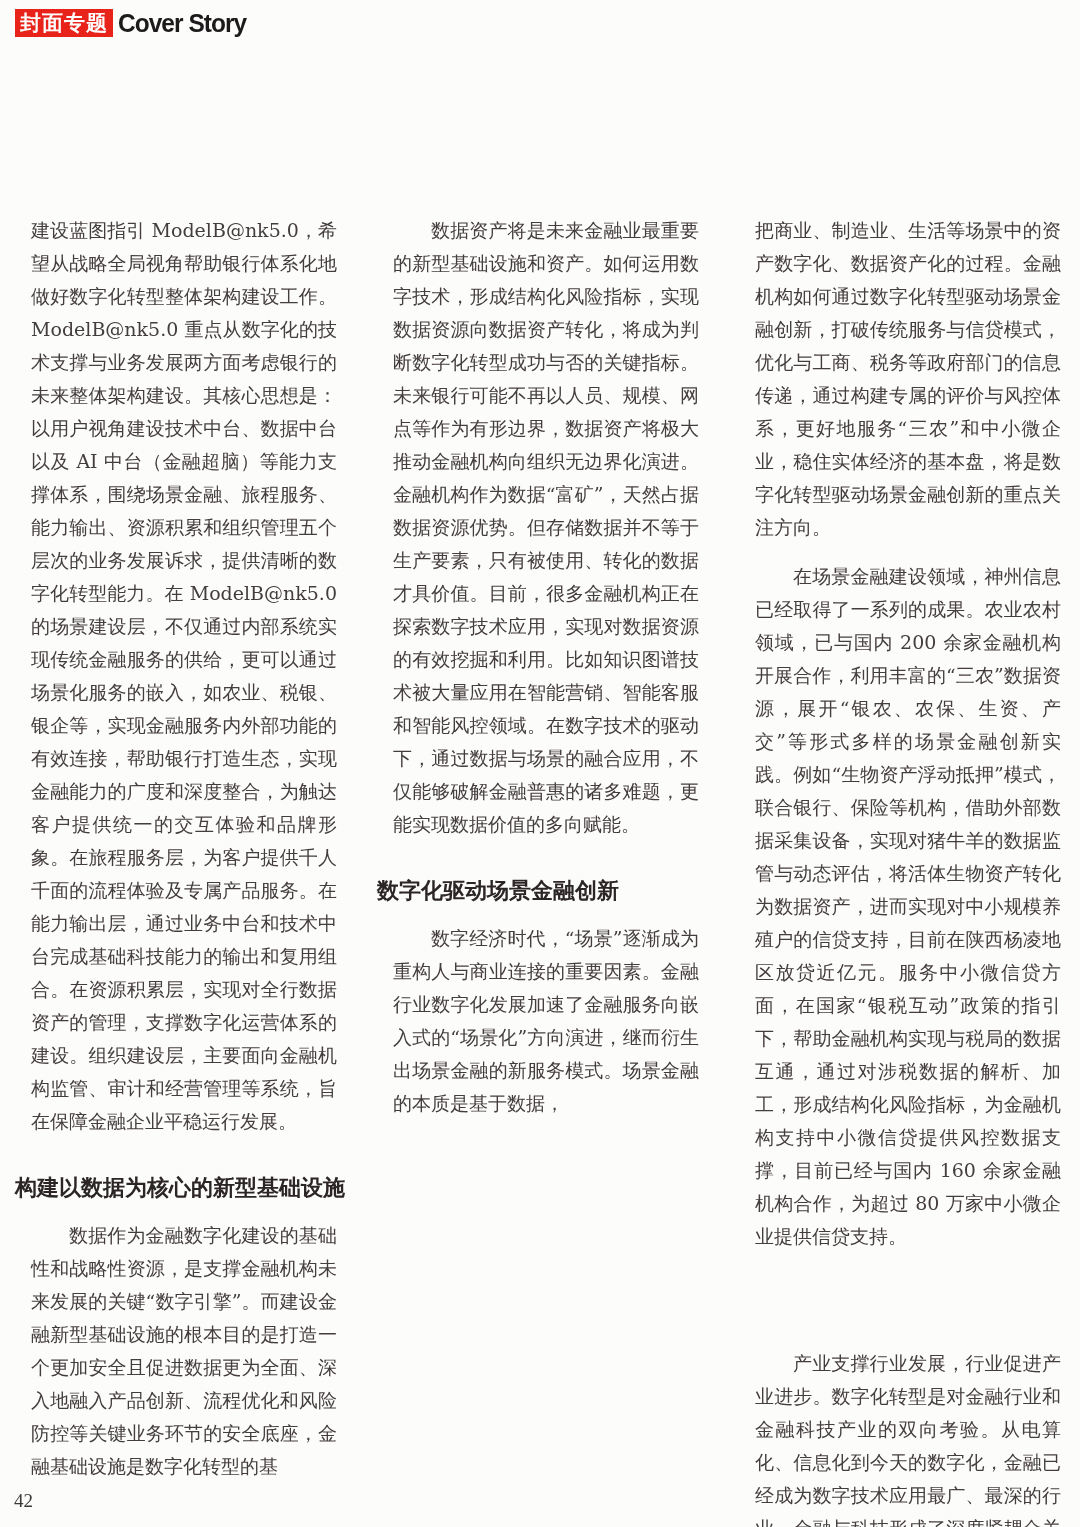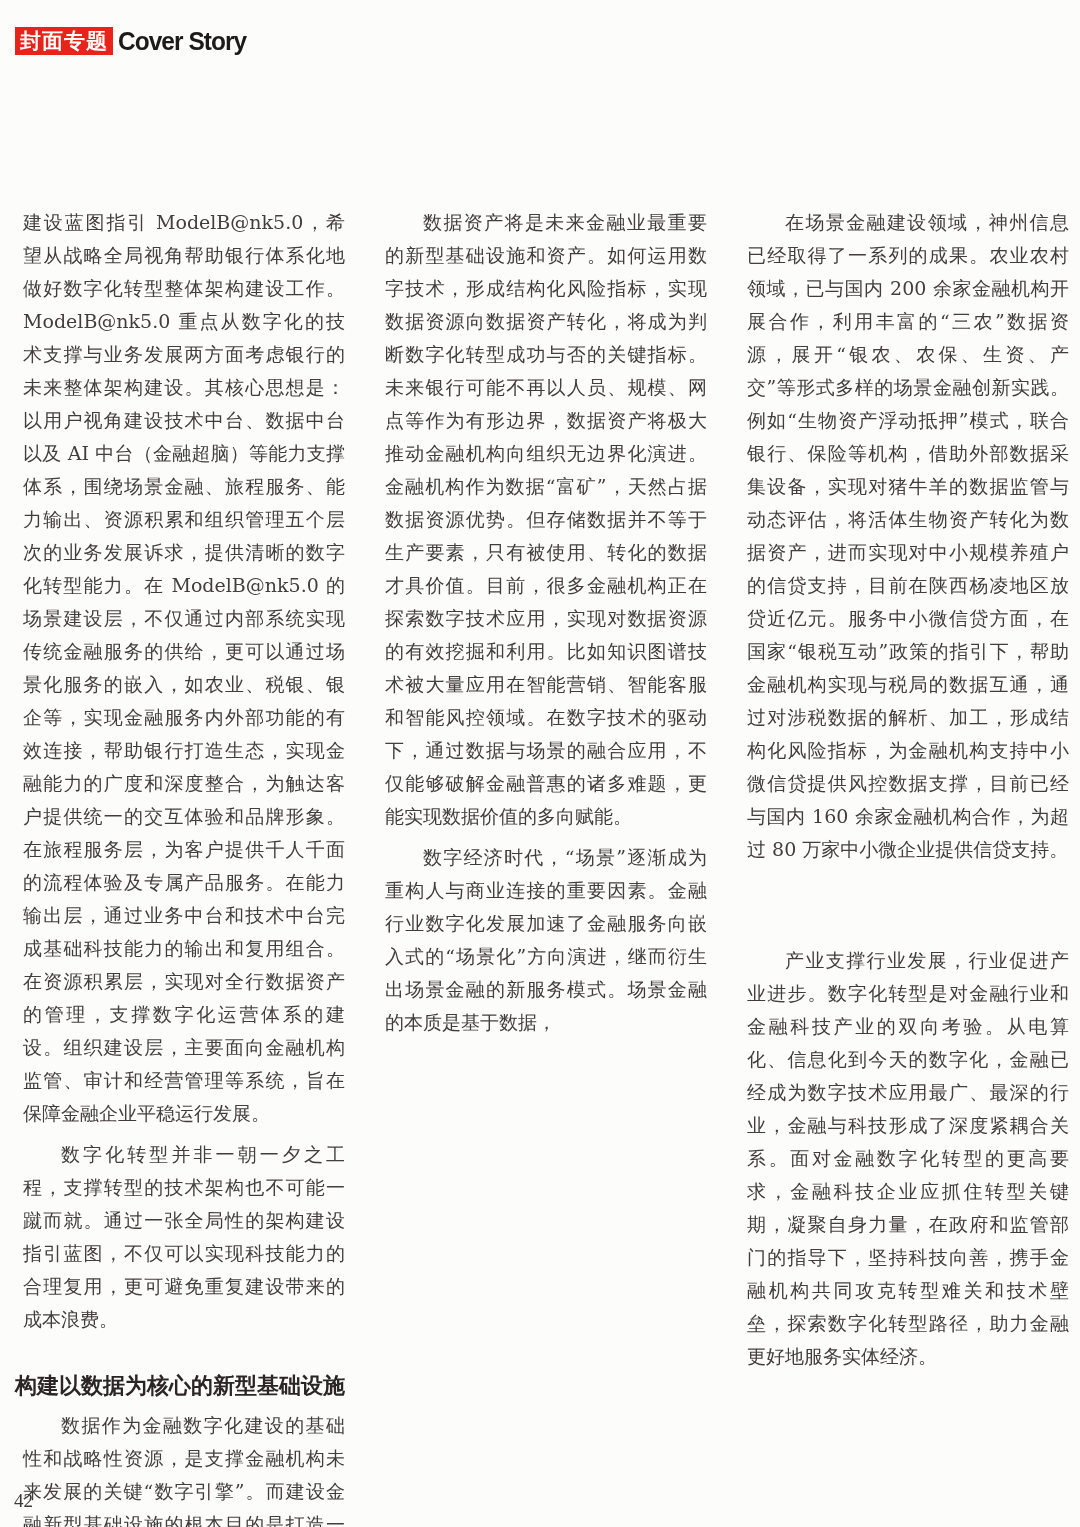--- a/index.html
+++ b/index.html
@@ -8,21 +8,21 @@
     width:1080px;
     height:1527px;
     background:#fcfcfb;
     overflow:hidden;
     font-family:"DejaVu Serif", serif;
     color:#443d3d;
   }
   .header {
     position:absolute;
     left:15px;
-    top:27px;
+    top:9px;
     display:flex;
     align-items:center;
     height:28px;
   }
   .header .tag {
     background:#e8231a;
     color:#ffffff;
     font-family:"Liberation Sans", sans-serif;
     font-weight:bold;
     font-size:21px;
@@ -45,21 +45,21 @@
   .columns {
     position:absolute;
     left:15px;
     top:198px;
     width:1062px;
     display:flex;
     gap:24px;
   }
   .col { width:338px; }
   .para {
-    margin:8px;
+    margin:16px;
     font-size:19px;
     line-height:33px;
     text-align:justify;
     text-justify:inter-ideograph;
     letter-spacing:0;
   }
   .para.indent { text-indent:38px; }
   .col-heading {
     margin:34px 0 7px 0;
     font-family:"Liberation Sans", sans-serif;
@@ -85,29 +85,30 @@
 <div class="page">
 
   <div class="header">
     <span class="tag">封面专题</span>
     <span class="title">Cover Story</span>
   </div>
 
   <div class="columns">
     <div class="col">
         <p class="para">建设蓝图指引 ModelB@nk5.0，希望从战略全局视角帮助银行体系化地做好数字化转型整体架构建设工作。ModelB@nk5.0 重点从数字化的技术支撑与业务发展两方面考虑银行的未来整体架构建设。其核心思想是：以用户视角建设技术中台、数据中台以及 AI 中台（金融超脑）等能力支撑体系，围绕场景金融、旅程服务、能力输出、资源积累和组织管理五个层次的业务发展诉求，提供清晰的数字化转型能力。在 ModelB@nk5.0 的场景建设层，不仅通过内部系统实现传统金融服务的供给，更可以通过场景化服务的嵌入，如农业、税银、银企等，实现金融服务内外部功能的有效连接，帮助银行打造生态，实现金融能力的广度和深度整合，为触达客户提供统一的交互体验和品牌形象。在旅程服务层，为客户提供千人千面的流程体验及专属产品服务。在能力输出层，通过业务中台和技术中台完成基础科技能力的输出和复用组合。在资源积累层，实现对全行数据资产的管理，支撑数字化运营体系的建设。组织建设层，主要面向金融机构监管、审计和经营管理等系统，旨在保障金融企业平稳运行发展。</p>
-        <p class="para indent">数字化转型并非一朝一夕之工程，支撑转型的技术架构也不可能一蹴而就。通过一张全局性的架构建设指引蓝图，不仅可以实现科技能力的合理复用，更可避免重复建设带来的成本浪费。</p>
         <h2 class="col-heading">构建以数据为核心的新型基础设施</h2>
         <p class="para indent">数据作为金融数字化建设的基础性和战略性资源，是支撑金融机构未来发展的关键“数字引擎”。而建设金融新型基础设施的根本目的是打造一个更加安全且促进数据更为全面、深入地融入产品创新、流程优化和风险防控等关键业务环节的安全底座，金融基础设施是数字化转型的基</p>
       </div>
     <div class="col">
         <p class="para indent">数据资产将是未来金融业最重要的新型基础设施和资产。如何运用数字技术，形成结构化风险指标，实现数据资源向数据资产转化，将成为判断数字化转型成功与否的关键指标。未来银行可能不再以人员、规模、网点等作为有形边界，数据资产将极大推动金融机构向组织无边界化演进。金融机构作为数据“富矿”，天然占据数据资源优势。但存储数据并不等于生产要素，只有被使用、转化的数据才具价值。目前，很多金融机构正在探索数字技术应用，实现对数据资源的有效挖掘和利用。比如知识图谱技术被大量应用在智能营销、智能客服和智能风控领域。在数字技术的驱动下，通过数据与场景的融合应用，不仅能够破解金融普惠的诸多难题，更能实现数据价值的多向赋能。</p>
+        <h2 class="col-heading">数字化驱动场景金融创新</h2>
         <p class="para indent">数字经济时代，“场景”逐渐成为重构人与商业连接的重要因素。金融行业数字化发展加速了金融服务向嵌入式的“场景化”方向演进，继而衍生出场景金融的新服务模式。场景金融的本质是基于数据，</p>
       </div>
     <div class="col">
+        <p class="para">把商业、制造业、生活等场景中的资产数字化、数据资产化的过程。金融机构如何通过数字化转型驱动场景金融创新，打破传统服务与信贷模式，优化与工商、税务等政府部门的信息传递，通过构建专属的评价与风控体系，更好地服务“三农”和中小微企业，稳住实体经济的基本盘，将是数字化转型驱动场景金融创新的重点关注方向。</p>
         <p class="para indent">在场景金融建设领域，神州信息已经取得了一系列的成果。农业农村领域，已与国内 200 余家金融机构开展合作，利用丰富的“三农”数据资源，展开“银农、农保、生资、产交”等形式多样的场景金融创新实践。例如“生物资产浮动抵押”模式，联合银行、保险等机构，借助外部数据采集设备，实现对猪牛羊的数据监管与动态评估，将活体生物资产转化为数据资产，进而实现对中小规模养殖户的信贷支持，目前在陕西杨凌地区放贷近亿元。服务中小微信贷方面，在国家“银税互动”政策的指引下，帮助金融机构实现与税局的数据互通，通过对涉税数据的解析、加工，形成结构化风险指标，为金融机构支持中小微信贷提供风控数据支撑，目前已经与国内 160 余家金融机构合作，为超过 80 万家中小微企业提供信贷支持。</p>
         <div class="para-gap"></div>
         <p class="para indent">产业支撑行业发展，行业促进产业进步。数字化转型是对金融行业和金融科技产业的双向考验。从电算化、信息化到今天的数字化，金融已经成为数字技术应用最广、最深的行业，金融与科技形成了深度紧耦合关系。面对金融数字化转型的更高要求，金融科技企业应抓住转型关键期，凝聚自身力量，在政府和监管部门的指导下，坚持科技向善，携手金融机构共同攻克转型难关和技术壁垒，探索数字化转型路径，助力金融更好地服务实体经济。</p>
       </div>
   </div>
 
   <div class="page-number">42</div>
 
 </div>
 

